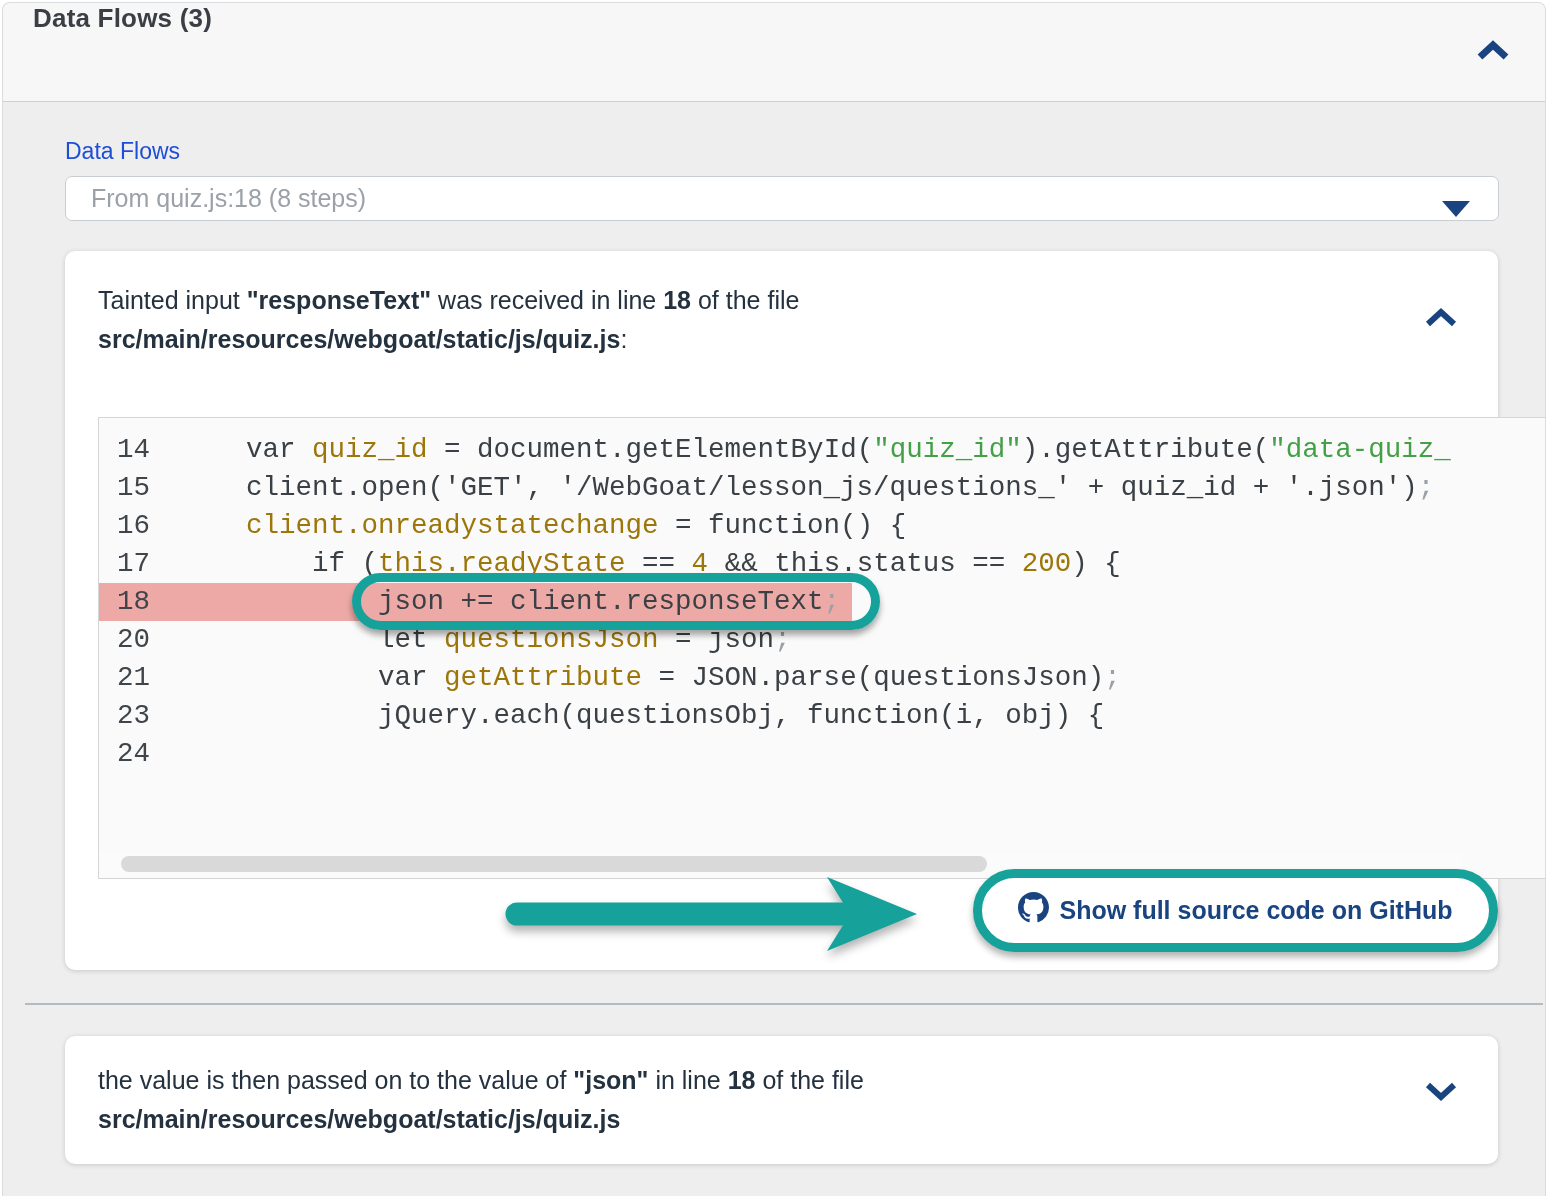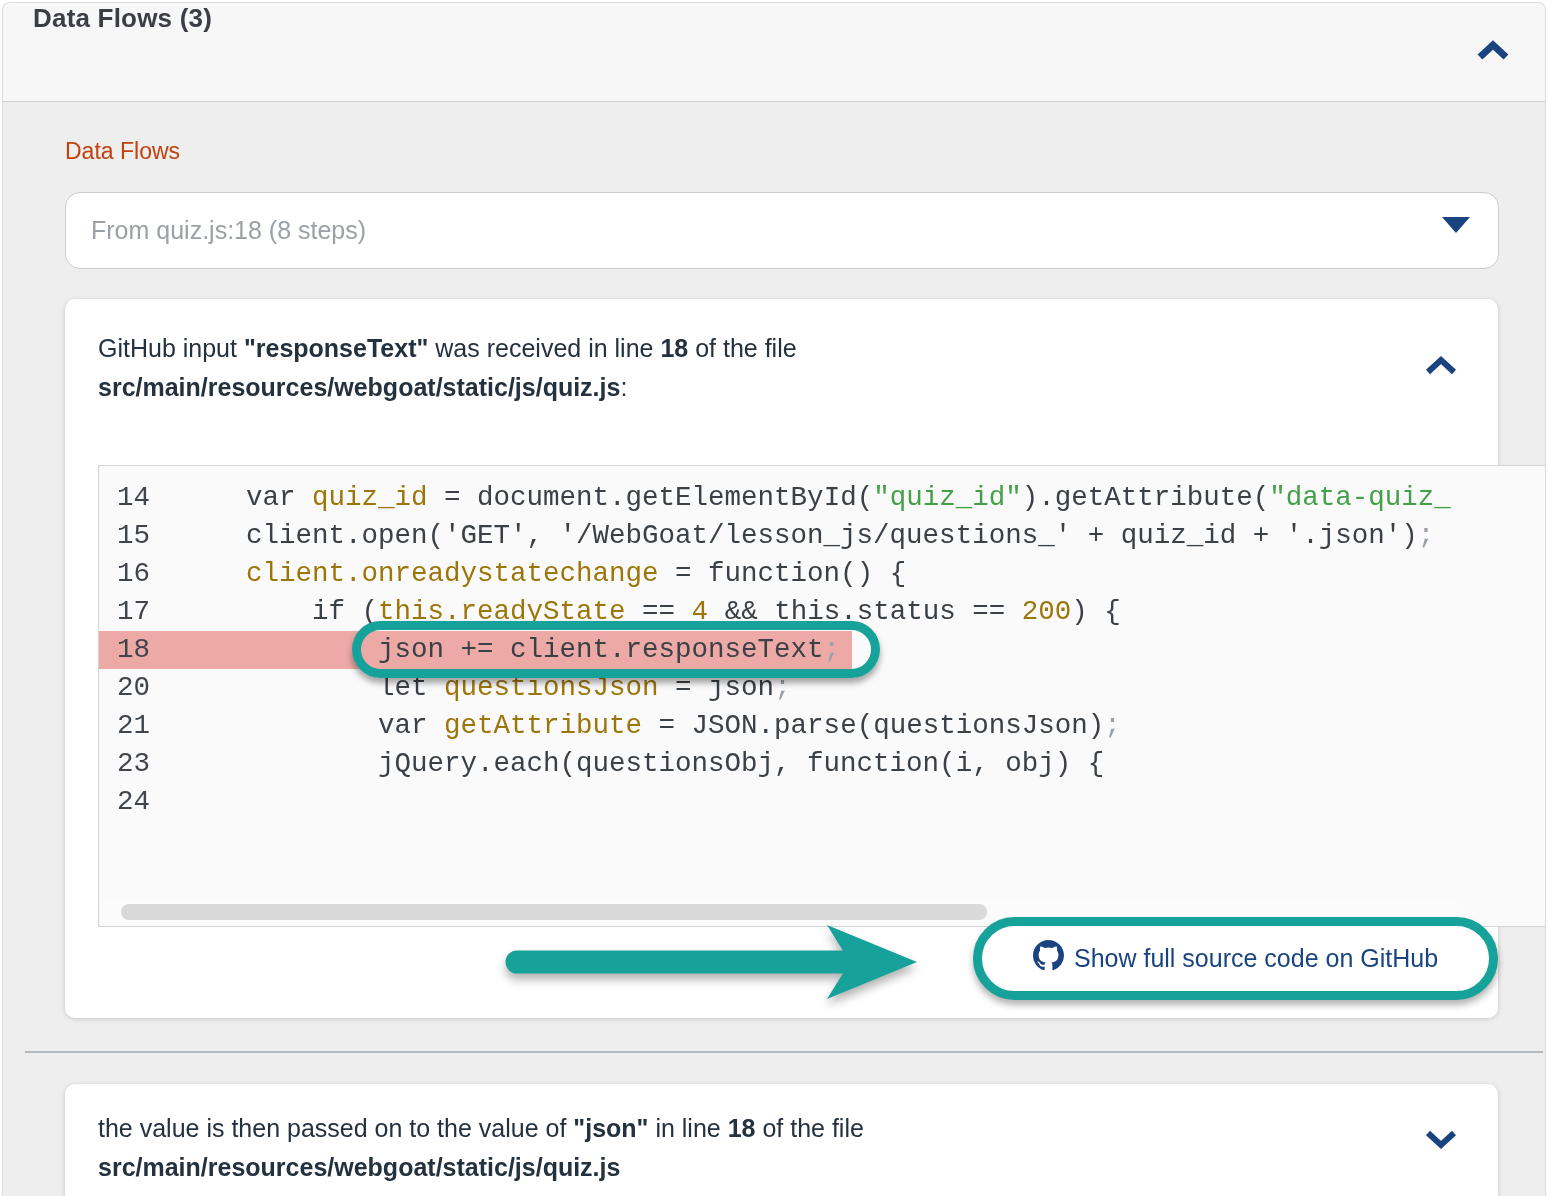--- a/index.html
+++ b/index.html
@@ -14,23 +14,23 @@
            border:1px solid #d9dcdf; border-bottom:none; border-radius:8px 8px 0 0;
            overflow:hidden; background:#eeeeee; }
 
   .panel-header { height:99px; background:#f7f7f7; border-bottom:1px solid #ccd1d5;
                   display:flex; padding:0 30px; }
   .panel-title { font-size:26px; font-weight:700; color:#3b3f45; letter-spacing:.2px; }
   .hdr-chev { margin-left:auto; background:none; border:none; cursor:pointer; padding:4px; }
 
   .panel-body { padding:36px 48px 0 62px; }
 
-  .field-label { font-size:23px; color:#c2410c; margin-bottom:27px; }
-  .select-box { position:relative; width:1434px; height:77px; background:#ffffff;
-                border:1px solid #c8cdd2; border-radius:15px; display:flex; align-items:center;
+  .field-label { font-size:23px; color:#1d4ed8; margin-bottom:11px; }
+  .select-box { position:relative; width:1434px; height:45px; background:#ffffff;
+                border:1px solid #c8cdd2; border-radius:7px; display:flex; align-items:center;
                 padding:0 60px 0 25px; cursor:pointer; }
   .select-value { font-size:25px; color:#9ba1a7; }
   .select-caret { position:absolute; right:28px; top:24px; width:0; height:0;
                   border-left:14px solid transparent; border-right:14px solid transparent;
                   border-top:16px solid var(--accent); }
 
   .card { background:#ffffff; border-radius:10px; box-shadow:0 1px 5px rgba(0,0,0,0.16); }
   .card1 { position:relative; margin-top:30px; width:1433px; height:719px; }
 
   .desc { position:relative; padding:30px 120px 0 33px; font-size:25px; line-height:39px;
@@ -61,21 +61,21 @@
   .code-scroll-thumb { position:absolute; left:22px; bottom:6px; width:866px; height:16px;
                        border-radius:8px; background:#d9d9d9; cursor:pointer; }
 
   .gh-arrow { position:absolute; left:440px; top:618px;
               filter:drop-shadow(0 6px 5px rgba(0,0,0,0.30)); pointer-events:none; }
   .gh-oval { position:absolute; left:908px; top:618px; width:525px; height:83px;
              border:9px solid var(--teal); border-radius:42px; background:#ffffff;
              box-shadow:0 5px 7px rgba(0,0,0,0.30);
              display:flex; align-items:center; justify-content:center; }
   .gh-link { display:flex; align-items:center; gap:10px; text-decoration:none; cursor:pointer; }
-  .gh-link span { font-size:25px; color:var(--accent); }
+  .gh-link span { font-size:25px; color:var(--accent);font-weight:bold; }
 
   .divider { border:none; border-top:2px solid #b4bac0; margin:33px -46px 31px -40px; }
 
   .card2 { width:1433px; min-height:118px; position:relative; padding:25px 120px 25px 33px;
            font-size:25px; line-height:39px; color:#24313f;margin-top:24px; }
   .card2 strong { font-weight:700; }
 </style>
 </head>
 <body>
 
@@ -96,21 +96,21 @@
 
     <div class="field-label">Data Flows</div>
 
     <div class="select-box">
       <span class="select-value">From quiz.js:18 (8 steps)</span>
       <span class="select-caret"></span>
     </div>
 
     <div class="card card1">
 
-      <p class="desc"><span>GitHub input </span><strong>"responseText"</strong><span> was received in line </span><strong>18</strong><span> of the file</span><br><strong>src/main/resources/webgoat/static/js/quiz.js</strong><span>:</span></p>
+      <p class="desc"><span>Tainted input </span><strong>"responseText"</strong><span> was received in line </span><strong>18</strong><span> of the file</span><br><strong>src/main/resources/webgoat/static/js/quiz.js</strong><span>:</span></p>
 
       <button class="card-chev chev1">
         <span>
           <svg width="34" height="22" viewBox="0 0 34 22">
               <path d="M4 17 L17 5 L30 17" fill="none" stroke="#1a4480" stroke-width="6"></path>
             </svg>
         </span>
       </button>
 
       <div class="code-box">

